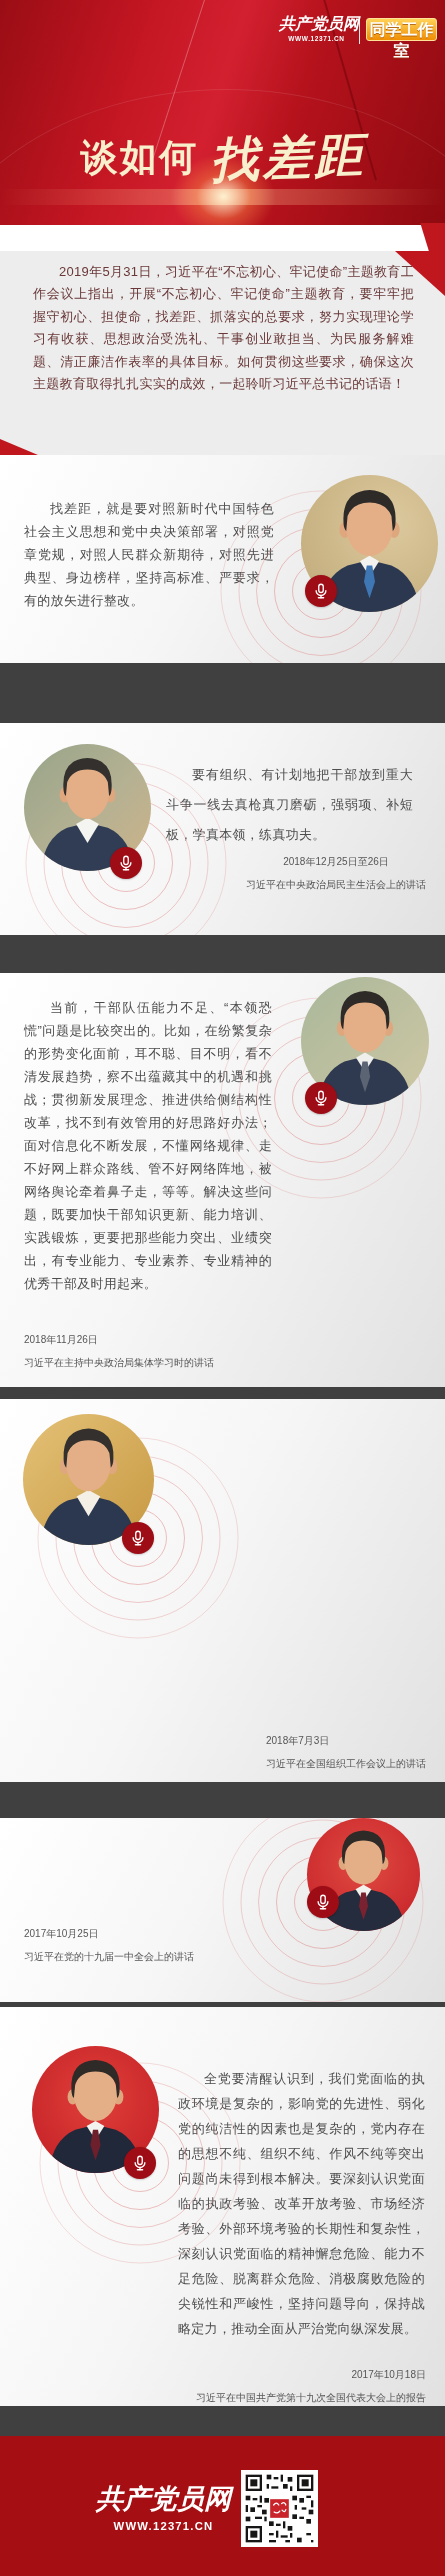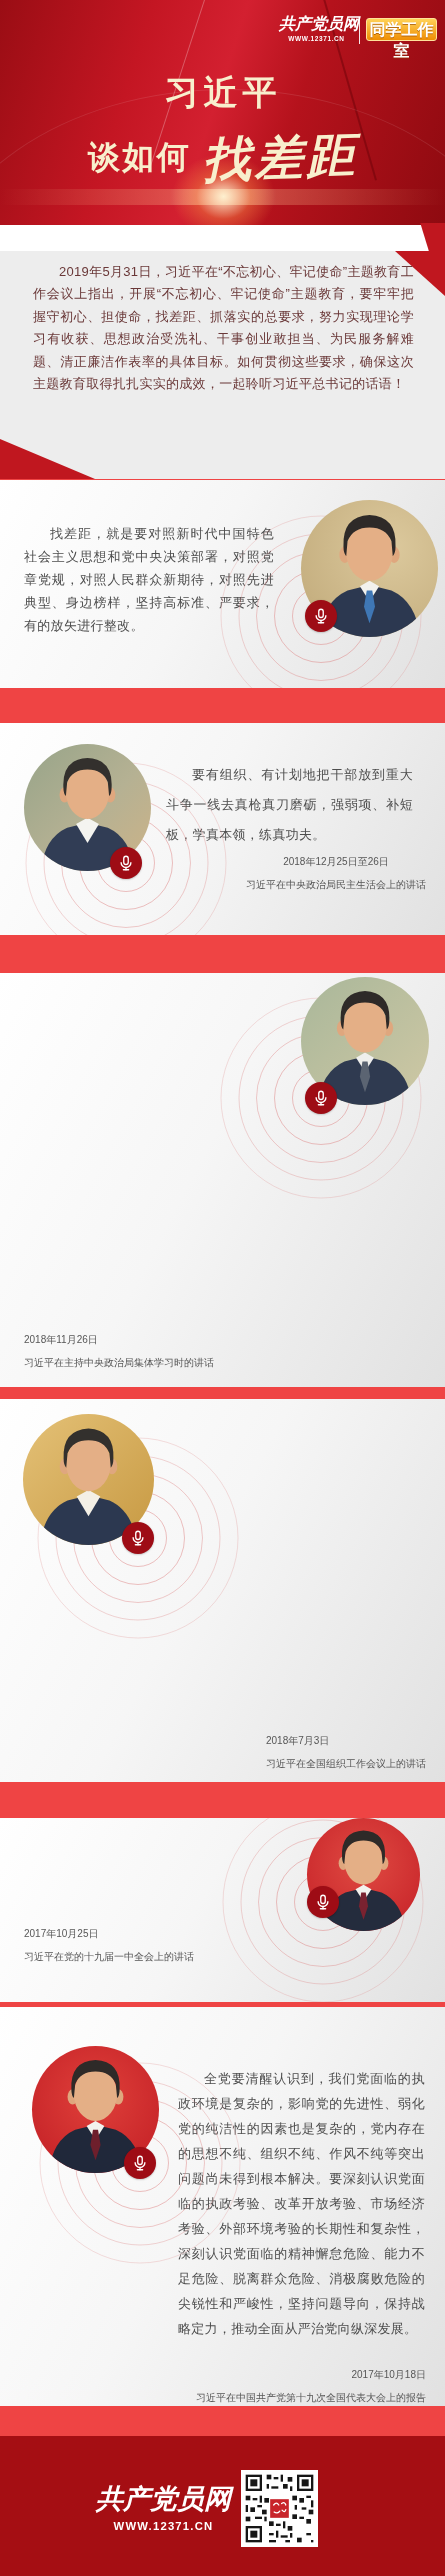--- a/index.html
+++ b/index.html
@@ -1,17 +1,17 @@
 <!DOCTYPE html>
 <html style="font-size:9.5px"><head>
 <meta charset="utf-8">
 <style>
   html,body{margin:0;padding:0;background:#ffffff;}
   #canvas{position:relative;width:446px;height:2576px;margin:0 auto;overflow:hidden;
-          font-family:"Liberation Sans","DejaVu Sans",sans-serif;background:#ef4444;}
+          font-family:"Liberation Sans","DejaVu Sans",sans-serif;background:#404040;}
 
   
   .hero{position:absolute;left:0;top:0;width:446px;height:225px;overflow:hidden;
         background:linear-gradient(108deg,#9a0d14 0%,#c41623 30%,#d32030 48%,#b5121c 64%,#8e0a10 100%);}
   .hero .diag1{position:absolute;left:178px;top:-18px;width:1.2px;height:196px;
         background:rgba(255,255,255,.28);transform:rotate(18deg);}
   .hero .diag2{position:absolute;left:348px;top:-12px;width:1.8px;height:196px;
         background:rgba(100,0,6,.45);transform:rotate(-16deg);}
   .hero .arc{position:absolute;left:-71px;top:89px;width:594px;height:416px;border-radius:50%;
         border:1.2px solid rgba(255,255,255,.10);}
@@ -24,41 +24,41 @@
         font-size:16px;line-height:19px;white-space:nowrap;}
   .hdr-logo .url{font-size:6.5px;font-weight:bold;letter-spacing:0.6px;margin-top:1.8px;}
   .hdr-divider{position:absolute;left:359px;top:16.6px;width:1.2px;height:27px;background:rgba(255,255,255,.9);}
   .studio{position:absolute;left:366px;top:18px;width:69px;height:21.4px;line-height:21.4px;text-align:center;
         background:linear-gradient(#ffd257,#ef8e04);border:0.6px solid #ffe29a;border-radius:3px;
         color:#fff;font-family:"Liberation Serif","DejaVu Serif",serif;font-weight:bold;font-size:16px;
         text-shadow:0 0.6px 0.6px rgba(140,60,0,.6);}
   .hero-title{position:absolute;left:0;top:70px;width:446px;text-align:center;color:#f8efcd;
         font-size:34px;font-weight:bold;letter-spacing:4.8px;}
   .hero-sub{position:absolute;left:0;top:126px;width:446px;text-align:center;color:#f8efcd;white-space:nowrap;}
-  .hero-sub .plain{font-size:32px;font-weight:bold;letter-spacing:2.4px;vertical-align:middle;text-align:right;}
+  .hero-sub .plain{font-size:37px;font-weight:bold;letter-spacing:2.4px;vertical-align:middle;text-align:right;}
   .hero-sub .script{display:inline-block;font-family:"Liberation Serif","DejaVu Serif",serif;
         font-style:italic;font-weight:bold;font-size:48px;margin-left:9.5px;transform:rotate(-2deg);
         vertical-align:middle;letter-spacing:3.6px;}
 
   
   .gapband{position:absolute;left:0;top:225px;width:446px;height:26px;background:#fff;}
   .band-accent{position:absolute;left:413px;top:223px;width:33px;height:28px;background:#c0171f;
         clip-path:polygon(22% 0,100% 0,100% 100%,48% 100%);}
   .intro{position:absolute;left:0;top:251px;width:446px;height:228px;background:#ededed;overflow:hidden;}
   .intro .tri-tr{position:absolute;right:0;top:0;width:51px;height:46px;background:#c0171f;
         clip-path:polygon(0 0,100% 0,100% 100%);}
   .intro .tri-bl{position:absolute;left:0;bottom:0;width:95px;height:40px;background:#c0171f;
         clip-path:polygon(0 0,100% 100%,0 100%);}
   .intro p{position:absolute;left:33px;top:9.5px;width:381px;margin:0;color:#6a3838;
         font-size:13px;line-height:22.6px;text-align:justify;text-indent:2em;letter-spacing:0.3px;}
 
   
   .card{position:absolute;left:0;width:446px;overflow:hidden;
         background:linear-gradient(118deg,#ffffff 0%,#f6f6f6 45%,#e1e1e1 100%);}
-  .card1{top:480px;height:208px;}
+  .card1{top:455px;height:208px;}
   .card2{top:723px;height:212px;}
   .card3{top:973px;height:414px;}
   .card4{top:1399px;height:383px;}
   .card5{top:1818px;height:184px;}
   .card6{top:2007px;height:399px;}
 
   .quote{position:absolute;margin:0;color:#4d4d4d;font-size:13px;text-align:justify;letter-spacing:0.3px;}
   .quote p{margin:0;text-indent:2em;}
   .c1 .quote{left:24px;top:42px;width:250px;line-height:23px;}
   .c2 .quote{left:166px;top:37px;width:247px;line-height:30px;}
@@ -124,21 +124,20 @@
     <div class="diag2"></div>
     <div class="arc"></div>
     <div class="streak"></div>
     <div class="flare"></div>
     <div class="hdr-logo">
       <div class="cal">共产党员网</div>
       <div class="url">WWW.12371.CN</div>
     </div>
     <div class="hdr-divider"></div>
     <div class="studio">同学工作室</div>
-    <div class="hero-title">习近平</div>
     <div class="hero-sub">
       <span class="plain">谈如何</span>
       <span class="script">找差距</span>
     </div>
   </div>
 
   <div class="gapband"></div>
   <div class="band-accent"></div>
 
   <div class="intro">
@@ -240,20 +239,23 @@
     <div class="mic">
       <svg viewBox="0 0 24 24">
           <g fill="none" stroke="#ffffff" stroke-width="1.8" stroke-linecap="round">
         <rect x="9" y="3" width="6" height="11" rx="3"></rect>
             <path d="M5.5 11.5a6.5 6.5 0 0 0 13 0"></path>
         <line x1="12" y1="18" x2="12" y2="21"></line>
             <line x1="8.5" y1="21" x2="15.5" y2="21"></line>
           </g>
         </svg>
     </div>
+    <div class="quote">
+        <p>当前，干部队伍能力不足、“本领恐慌”问题是比较突出的。比如，在纷繁复杂的形势变化面前，耳不聪、目不明，看不清发展趋势，察不出蕴藏其中的机遇和挑战；贯彻新发展理念、推进供给侧结构性改革，找不到有效管用的好思路好办法；面对信息化不断发展，不懂网络规律、走不好网上群众路线、管不好网络阵地，被网络舆论牵着鼻子走，等等。解决这些问题，既要加快干部知识更新、能力培训、实践锻炼，更要把那些能力突出、业绩突出，有专业能力、专业素养、专业精神的优秀干部及时用起来。</p>
+      </div>
     <div class="meta">
       <div class="date">2018年11月26日</div>
       <div class="src">习近平在主持中央政治局集体学习时的讲话</div>
     </div>
   </div>
 
   <div class="card card4 c4">
     <div class="ripples">
         <span></span>
         <span></span>

